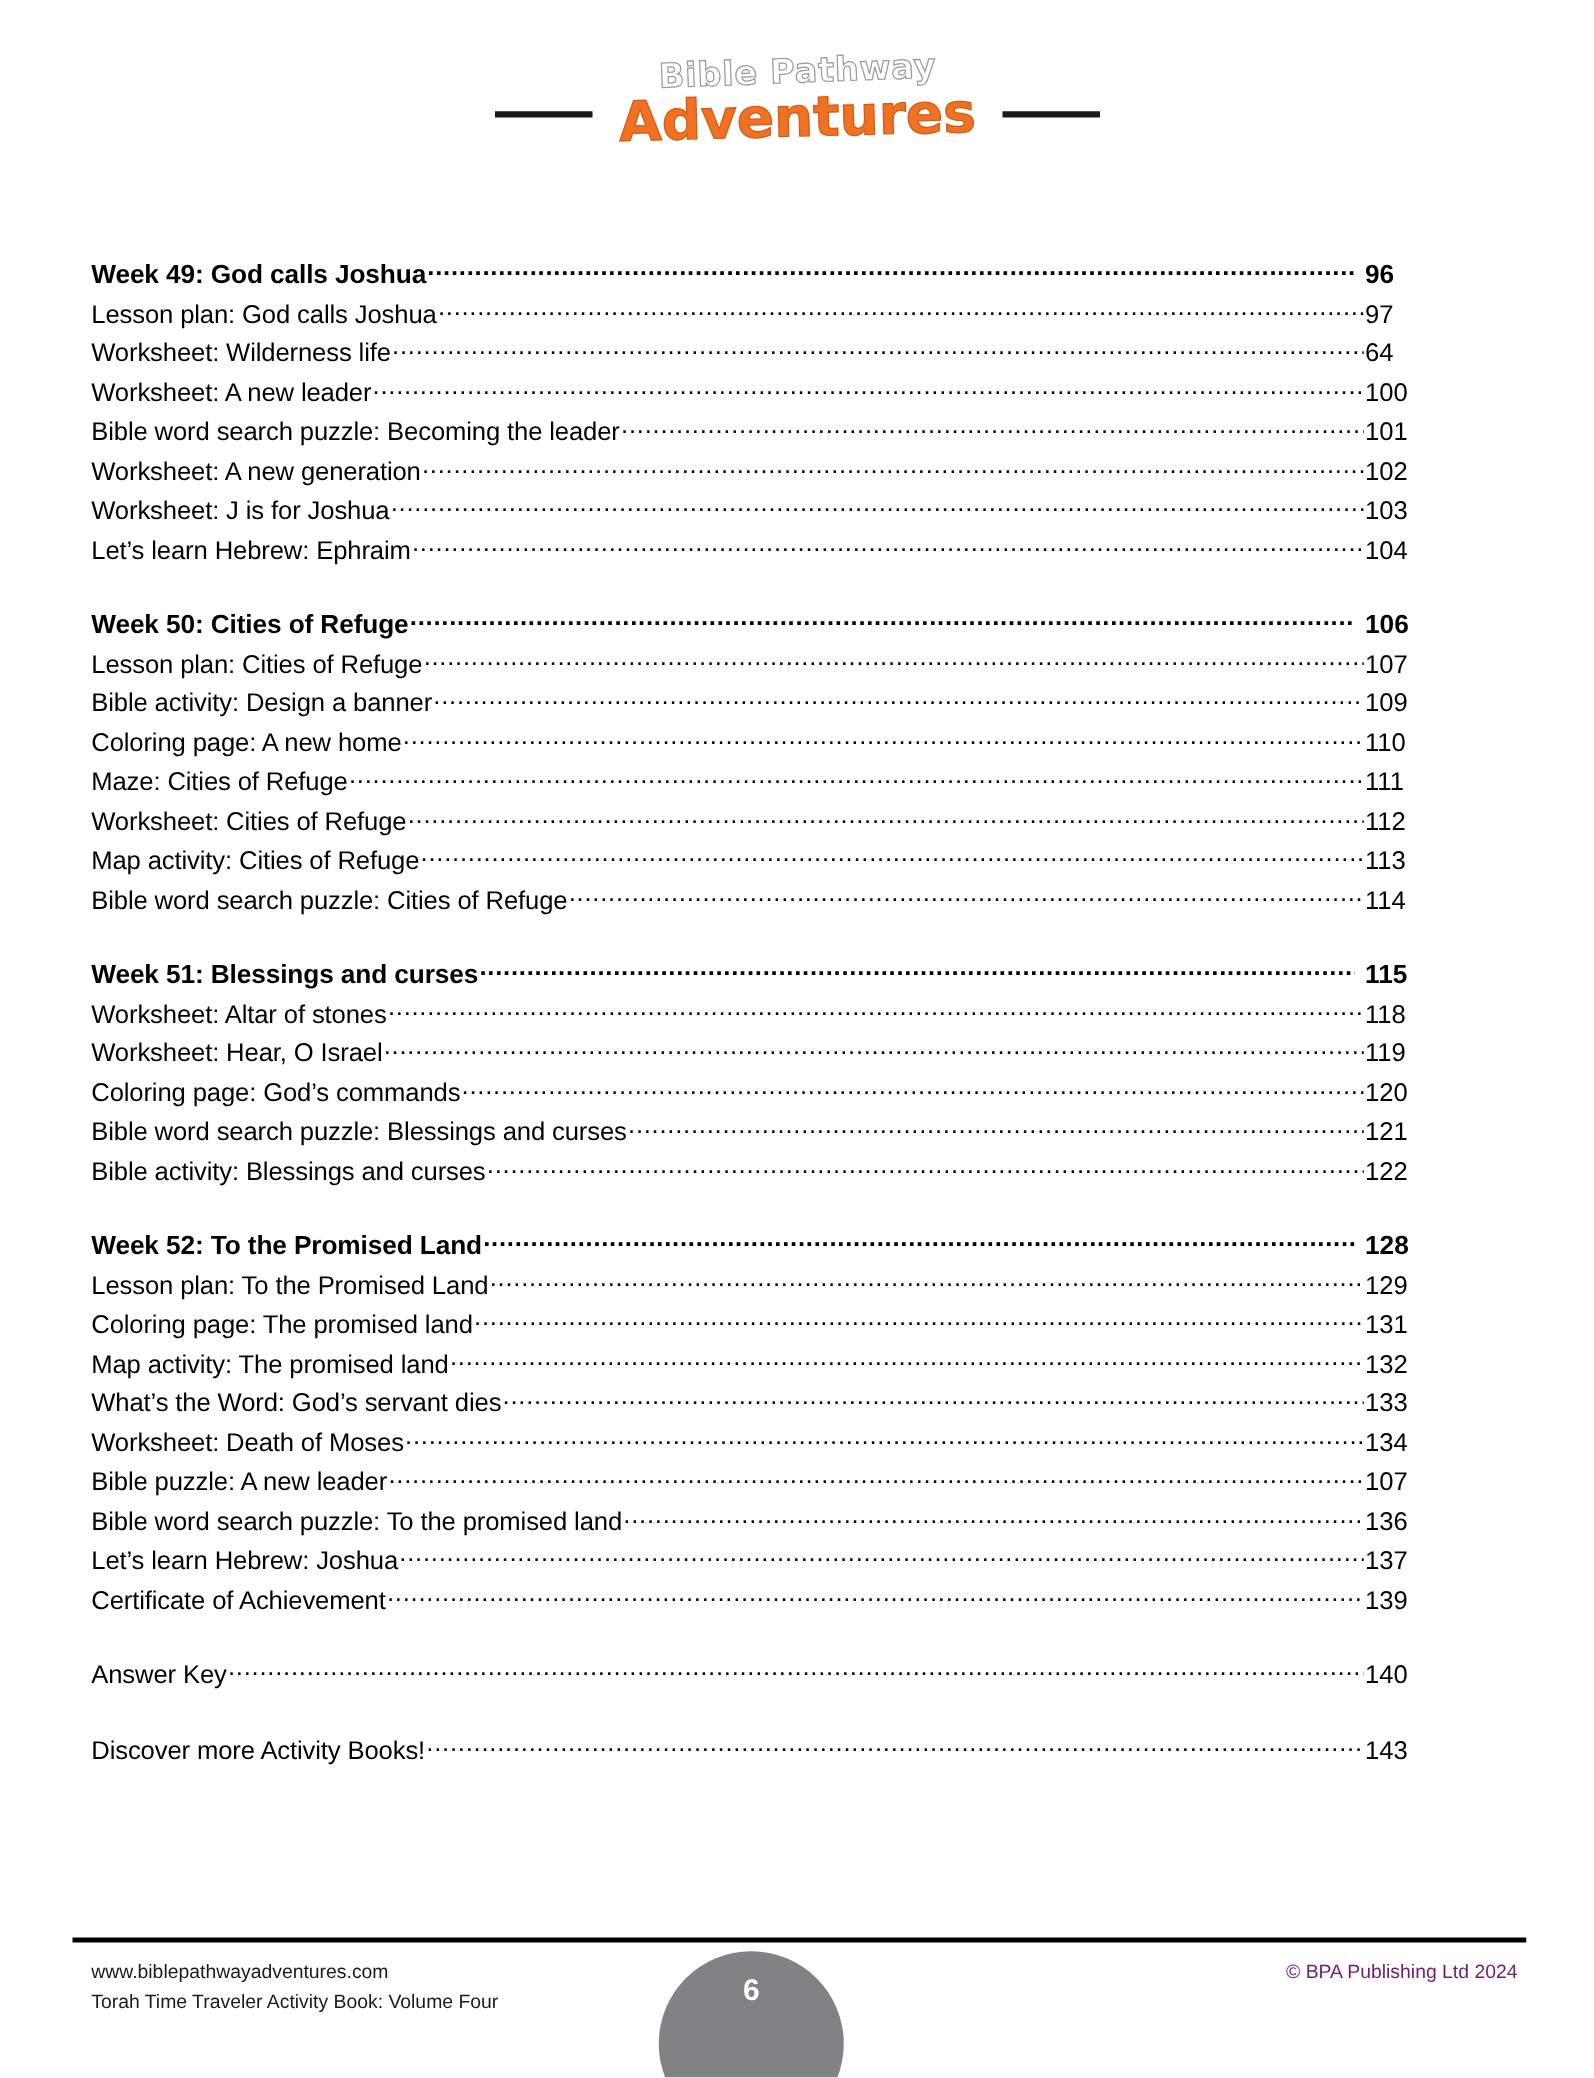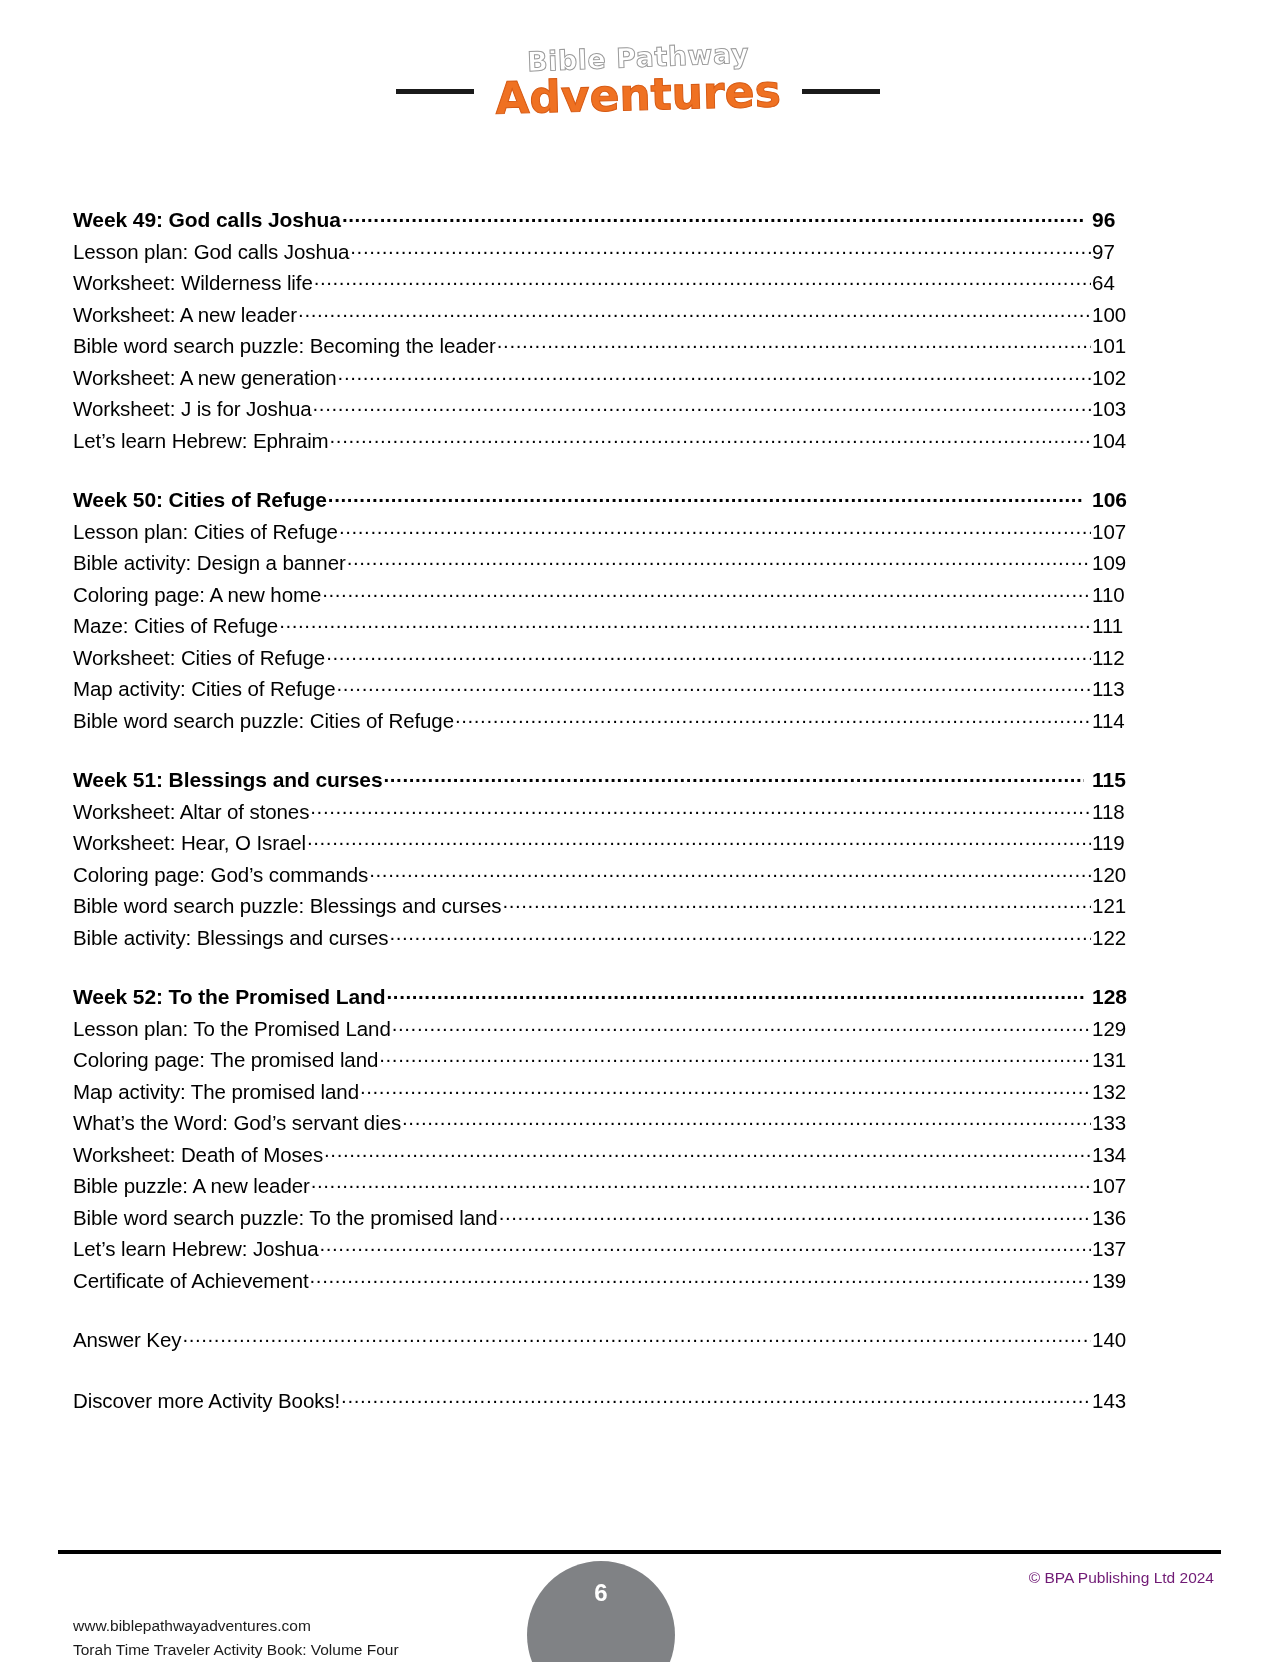--- a/index.html
+++ b/index.html
@@ -130,21 +130,21 @@
     position: absolute;
     left: 58px;
     top: 1550px;
     width: 1163px;
     height: 4px;
     background: #000000;
   }
   .footer-left {
     position: absolute;
     left: 73px;
-    top: 1614px;
+    top: 1566px;
     font-size: 15.5px;
     line-height: 24px;
     color: #1a1a1a;
   }
   .footer-right {
     position: absolute;
     right: 61px;
     top: 1566px;
     font-size: 15.5px;
     line-height: 24px;

